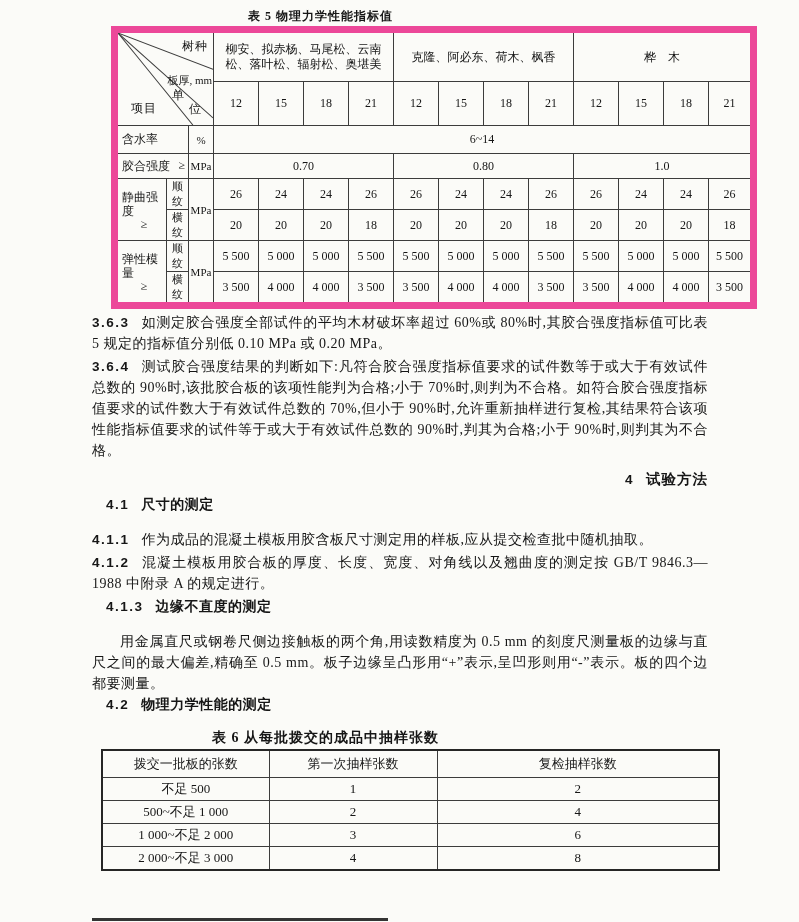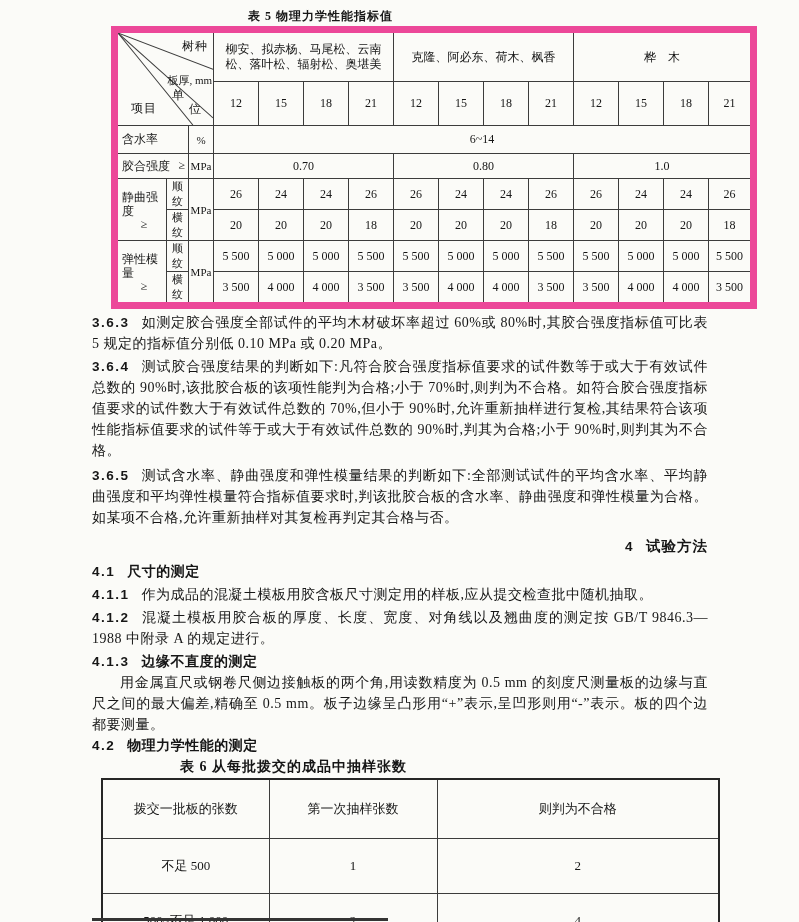--- a/index.html
+++ b/index.html
@@ -5,26 +5,26 @@
   html,body { margin:0; padding:0; background:#e8e8e6; }
   .page {
     position:relative; width:799px; height:922px; margin:0 auto;
     background:#fbfbf8; color:#161616; overflow:hidden;
     font-family:"Liberation Serif", serif;
   }
   .content { padding:0 91px 0 92px; }
 
   
   .t5-title { font-size:12px; font-weight:bold; line-height:20px; margin:6px 0 0 156px; letter-spacing:1px; }
-  .t6-title { font-size:14px;  font-weight:bold; line-height:18px; margin:2px 0 0 88px; letter-spacing:1px; }
+  .t6-title { font-size:14px;  font-weight:bold; line-height:18px; margin:2px 0 0 120px; letter-spacing:1px; }
 
   
   .clause { margin:0; font-size:14px; line-height:21px; text-align:justify; letter-spacing:0.5px; }
   .h-main { margin:0; font-size:14.5px; line-height:21px; font-weight:bold; letter-spacing:1px;text-align:right; }
-  .h-sub  { margin:0; font-size:14px;  line-height:21px; font-weight:bold; letter-spacing:0.5px; }
+  .h-sub  { margin:14px; font-size:14px;  line-height:21px; font-weight:bold; letter-spacing:0.5px; }
   .num { font-family:"Liberation Sans", sans-serif; font-weight:bold; font-size:13.5px; margin-right:12px; letter-spacing:1.5px; }
   .indent-p { text-indent:28px; }
   .mt0{margin-top:0} .mt2{margin-top:2px} .mt3{margin-top:3px} .mt4{margin-top:4px} .mt8{margin-top:8px}
 
   
   table { border-collapse:collapse; table-layout:fixed; }
   .t5 { width:637px; margin-left:19px; font-size:12px; border:7px solid #ec4899; }
   .t5 td { border:1px solid #3c3c3c; text-align:center; vertical-align:middle; padding:0; overflow:hidden; }
   .t5 .rA td { height:48px; }
   .t5 .rB td { height:43px; }
@@ -46,21 +46,21 @@
   .corner svg { position:absolute; left:0; top:0; width:100%; height:100%; display:block; }
   .corner span { position:absolute; font-size:12px; line-height:13px; letter-spacing:1px; white-space:nowrap; }
   .c-species { right:5px;  top:7px;  }
   .c-thick   { right:1px;  top:41px; font-size:11px !important; letter-spacing:0 !important; }
   .c-unit1   { left:54px;  top:56px; }
   .c-unit2   { left:71px;  top:70px; }
   .c-item    { left:13px;  top:69px; }
 
   
   .t6 { width:617px; margin-left:9px; margin-top:2px; font-size:13px; border:2px solid #262626; }
-  .t6 td { border:1px solid #3c3c3c; text-align:center; vertical-align:middle; padding:16px; }
+  .t6 td { border:1px solid #3c3c3c; text-align:center; vertical-align:middle; padding:0; }
   .t6 .hr td { height:26px; }
   .t6 .dr td { height:22px; }
 
   .artifact { position:absolute; left:92px; top:918px; width:296px; height:3px; background:#343434; }
 </style>
 </head>
 <body>
 
 <div class="page">
   <div class="content">
@@ -202,21 +202,20 @@
         <td>3 500</td>
         <td>4 000</td>
         <td>4 000</td>
         <td>3 500</td>
       </tr>
       </tbody>
     </table>
 
     <p class="clause mt3"><span class="num">3.6.3</span><span>如测定胶合强度全部试件的平均木材破坏率超过 60%或 80%时,其胶合强度指标值可比表 5 规定的指标值分别低 0.10 MPa 或 0.20 MPa。</span></p>
     <p class="clause mt2"><span class="num">3.6.4</span><span>测试胶合强度结果的判断如下:凡符合胶合强度指标值要求的试件数等于或大于有效试件总数的 90%时,该批胶合板的该项性能判为合格;小于 70%时,则判为不合格。如符合胶合强度指标值要求的试件数大于有效试件总数的 70%,但小于 90%时,允许重新抽样进行复检,其结果符合该项性能指标值要求的试件等于或大于有效试件总数的 90%时,判其为合格;小于 90%时,则判其为不合格。</span></p>
-    <p class="clause mt4"><span class="num">3.6.5</span><span>测试含水率、静曲强度和弹性模量结果的判断如下:全部测试试件的平均含水率、平均静曲强度和平均弹性模量符合指标值要求时,判该批胶合板的含水率、静曲强度和弹性模量为合格。如某项不合格,允许重新抽样对其复检再判定其合格与否。</span></p>
 
     <div class="h-main mt8"><span class="num">4</span><span>试验方法</span></div>
 
     <div class="h-sub mt4"><span class="num">4.1</span><span>尺寸的测定</span></div>
 
     <p class="clause mt2"><span class="num">4.1.1</span><span>作为成品的混凝土模板用胶含板尺寸测定用的样板,应从提交检查批中随机抽取。</span></p>
     <p class="clause mt2"><span class="num">4.1.2</span><span>混凝土模板用胶合板的厚度、长度、宽度、对角线以及翘曲度的测定按 GB/T 9846.3—1988 中附录 A 的规定进行。</span></p>
 
     <div class="h-sub mt2"><span class="num">4.1.3</span><span>边缘不直度的测定</span></div>
 
@@ -230,21 +229,21 @@
     <table class="t6">
       <colgroup>
         <col style="width:167px">
           <col style="width:168px">
           <col style="width:282px">
       </colgroup>
       <tbody>
       <tr class="hr">
         <td>拨交一批板的张数</td>
         <td>第一次抽样张数</td>
-        <td>则判为不合格</td>
+        <td>复检抽样张数</td>
       </tr>
       <tr class="dr">
         <td>不足 500</td>
         <td>1</td>
         <td>2</td>
       </tr>
       <tr class="dr">
         <td>500~不足 1 000</td>
         <td>2</td>
         <td>4</td>

